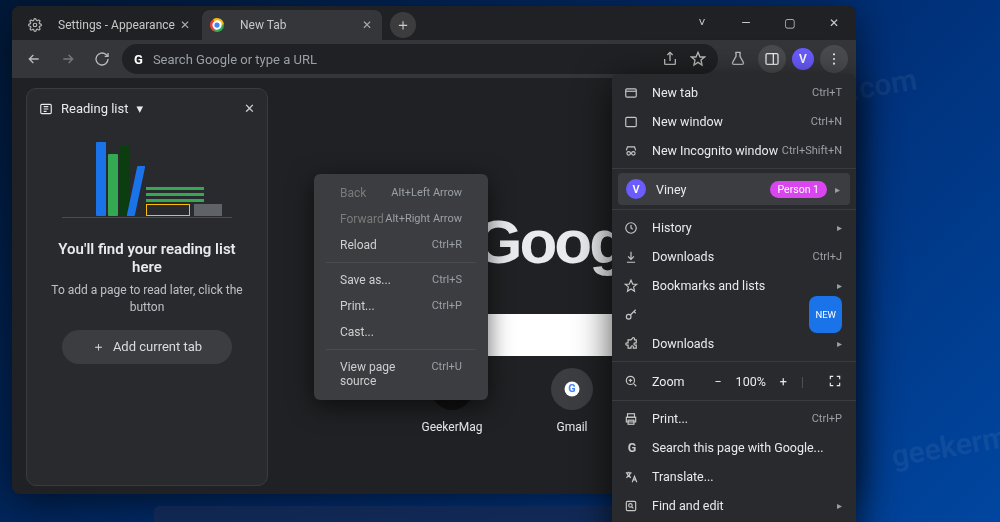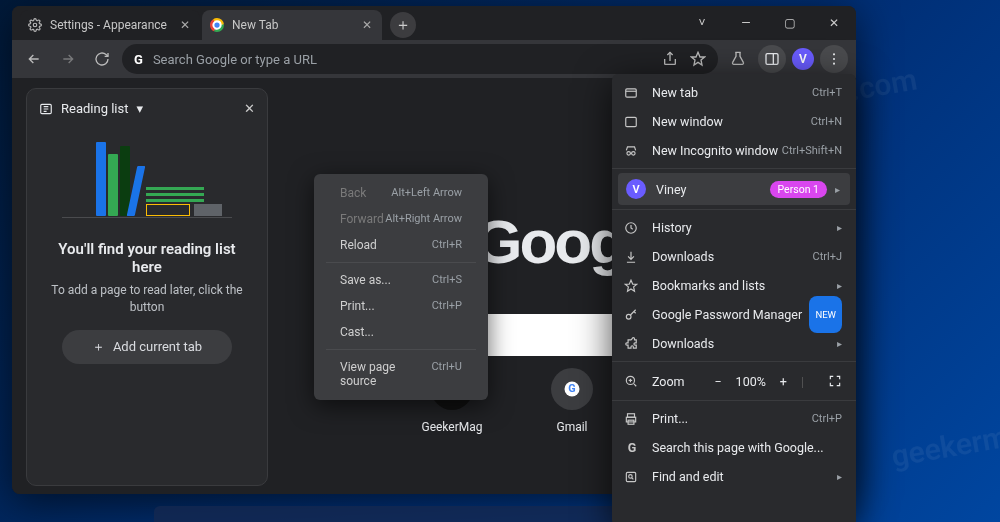--- a/index.html
+++ b/index.html
@@ -1,21 +1,21 @@
 <!DOCTYPE html>
 <html><head>
 <meta charset="utf-8">
 <style>
   * { box-sizing: border-box; margin: 0; padding: 0; font-family: "Segoe UI", Roboto, Arial, sans-serif; }
   body { width: 1000px; height: 522px; background: linear-gradient(135deg, #001a3a 0%, #003078 60%, #0046a0 100%); overflow: hidden; position: relative; }
   .wm { position: absolute; color: rgba(255,255,255,0.06); font-size: 30px; font-weight: 600; transform: rotate(-10deg); pointer-events: none; }
   .chrome { position: absolute; left: 12px; top: 6px; width: 844px; height: 488px; background: #202124; border-radius: 8px; box-shadow: 0 8px 40px rgba(0,0,0,0.6); overflow: hidden; color: #e8eaed; }
   
   .tabstrip { height: 34px; background: #202124; display: flex; align-items: end; padding-left: 8px; }
-  .tab { height: 30px; background: #35363a; border-radius: 8px 8px 0 0; display: flex; align-items: center; padding: 0 8px; font-size: 12px; color: #c7c7c7; margin-right: 2px; min-width: 180px; position: relative; }
+  .tab { height: 30px; background: #35363a; border-radius: 8px 8px 0 0; display: flex; align-items: center; padding: 0 8px; font-size: 12px; color: #c7c7c7; margin-right: 2px; min-width: 180px; position: relative; gap: 8px; }
   .tab.bg { background: #202124; }
   .tab .icon { width: 14px; height: 14px; margin-right: 8px; display: inline-flex; align-items: center; justify-content: center; }
   .tab .close { position: absolute; right: 6px; top: 8px; width: 14px; height: 14px; color: #aaa; }
   .newtab { width: 26px; height: 26px; border-radius: 50%; background: #3c3c3f; color: #ccc; display: flex; align-items: center; justify-content: center; margin-left: 6px; font-size: 16px; margin-bottom: 2px; }
   .wincontrols { position: absolute; right: 0; top: 0; height: 34px; display: flex; }
   .wincontrols div { width: 44px; display: flex; align-items: center; justify-content: center; color: #ccc; font-size: 12px; }
   
   .toolbar { height: 38px; background: #35363a; display: flex; align-items: center; padding: 0 8px; gap: 6px; }
   .tbtn { width: 28px; height: 28px; display: flex; align-items: center; justify-content: center; color: #bbb; border-radius: 50%; }
   .omnibox { flex: 1; height: 30px; background: #202124; border-radius: 15px; display: flex; align-items: center; padding: 0 12px; color: #9aa0a6; font-size: 13px; gap: 10px; }
@@ -334,21 +334,20 @@
       <span>Bookmarks and lists</span>
       <span class="arrow">▸</span>
     </div>
   <div class="row">
       <span class="ic">
         <svg width="14" height="14" viewBox="0 0 24 24" fill="none" stroke="#c7c7c7" stroke-width="2">
           <circle cx="8" cy="15" r="4"></circle>
           <path d="M11 12l9-9M17 6l3 3"></path>
         </svg>
       </span>
-      <span>Google Password Manager</span>
       <span class="newbadge">NEW</span>
     </div>
   <div class="row">
       <span class="ic">
         <svg width="14" height="14" viewBox="0 0 24 24" fill="none" stroke="#c7c7c7" stroke-width="2">
           <path d="M14 3a2 2 0 1 1 4 0v2h3v5h-2a2 2 0 1 0 0 4h2v5h-5v-2a2 2 0 1 0-4 0v2H7v-5H5a2 2 0 1 1 0-4h2V5h5z"></path>
         </svg>
       </span>
       <span>Downloads</span>
       <span class="arrow">▸</span>
@@ -386,20 +385,28 @@
       <span>Print...</span>
       <span class="sc">Ctrl+P</span>
     </div>
   <div class="row">
       <span class="ic" style="font-weight:700;">G</span>
       <span>Search this page with Google...</span>
     </div>
   <div class="row">
       <span class="ic">
         <svg width="14" height="14" viewBox="0 0 24 24" fill="none" stroke="#c7c7c7" stroke-width="2">
+          <path d="M3 5h10M8 3v2M5 5c1 4 4 7 7 8M11 5c-1 4-4 7-7 8M14 21l4-10 4 10M15.5 17h5"></path>
+        </svg>
+      </span>
+      <span>Translate...</span>
+    </div>
+  <div class="row">
+      <span class="ic">
+        <svg width="14" height="14" viewBox="0 0 24 24" fill="none" stroke="#c7c7c7" stroke-width="2">
           <rect x="4" y="4" width="16" height="16" rx="2"></rect>
           <circle cx="11" cy="11" r="3"></circle>
           <path d="M13 13l3 3"></path>
         </svg>
       </span>
       <span>Find and edit</span>
       <span class="arrow">▸</span>
     </div>
   <div class="row"></div>
 

